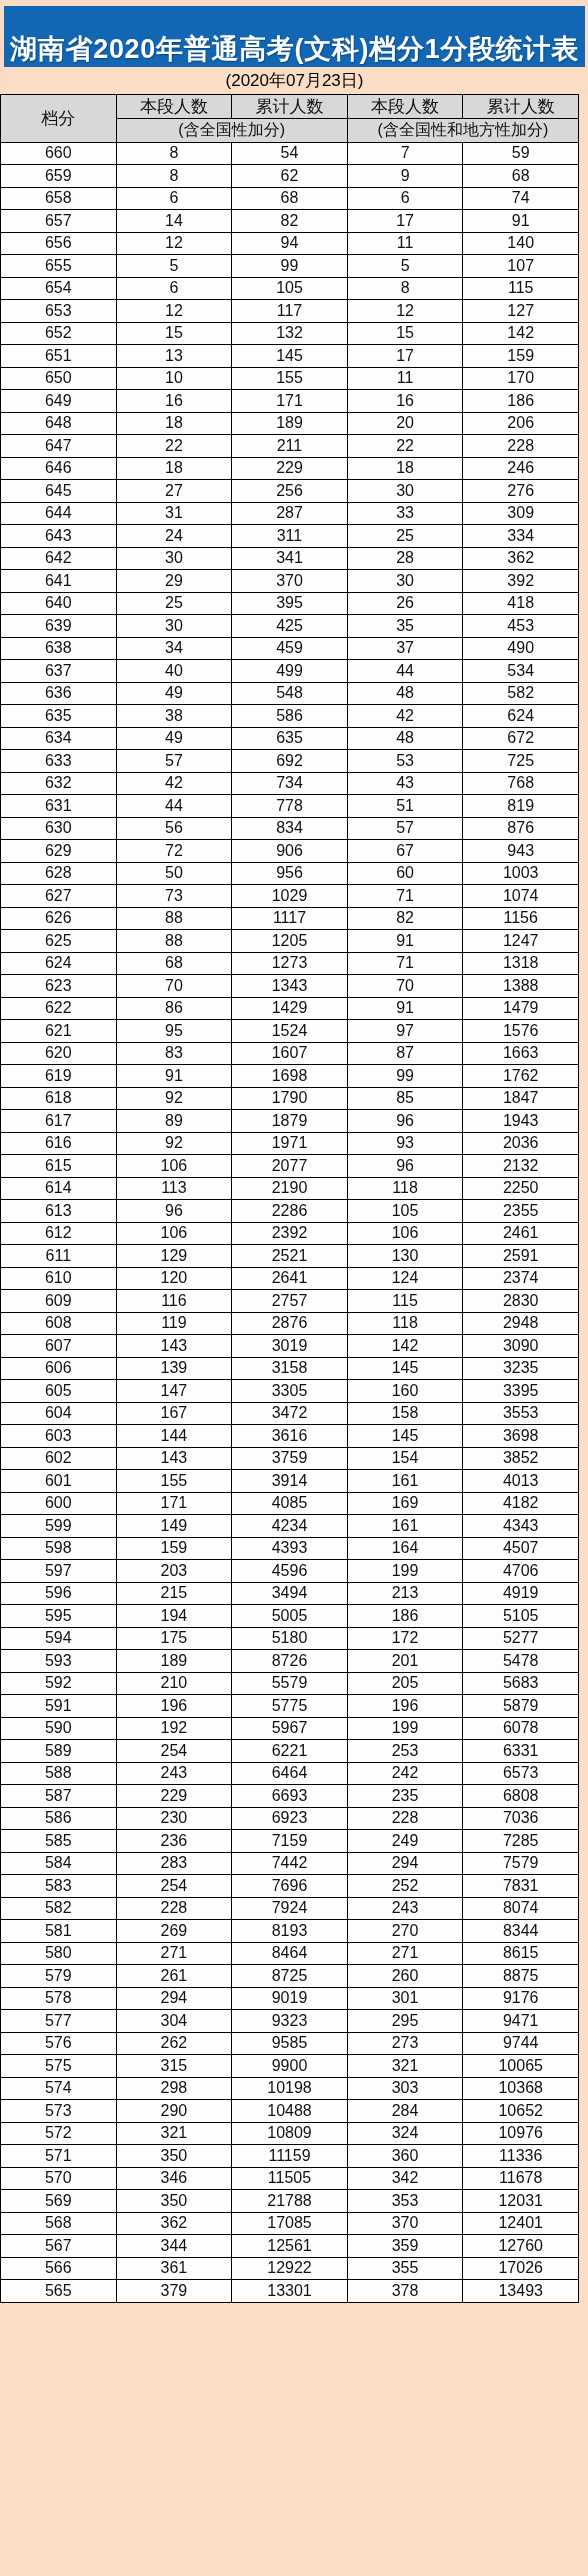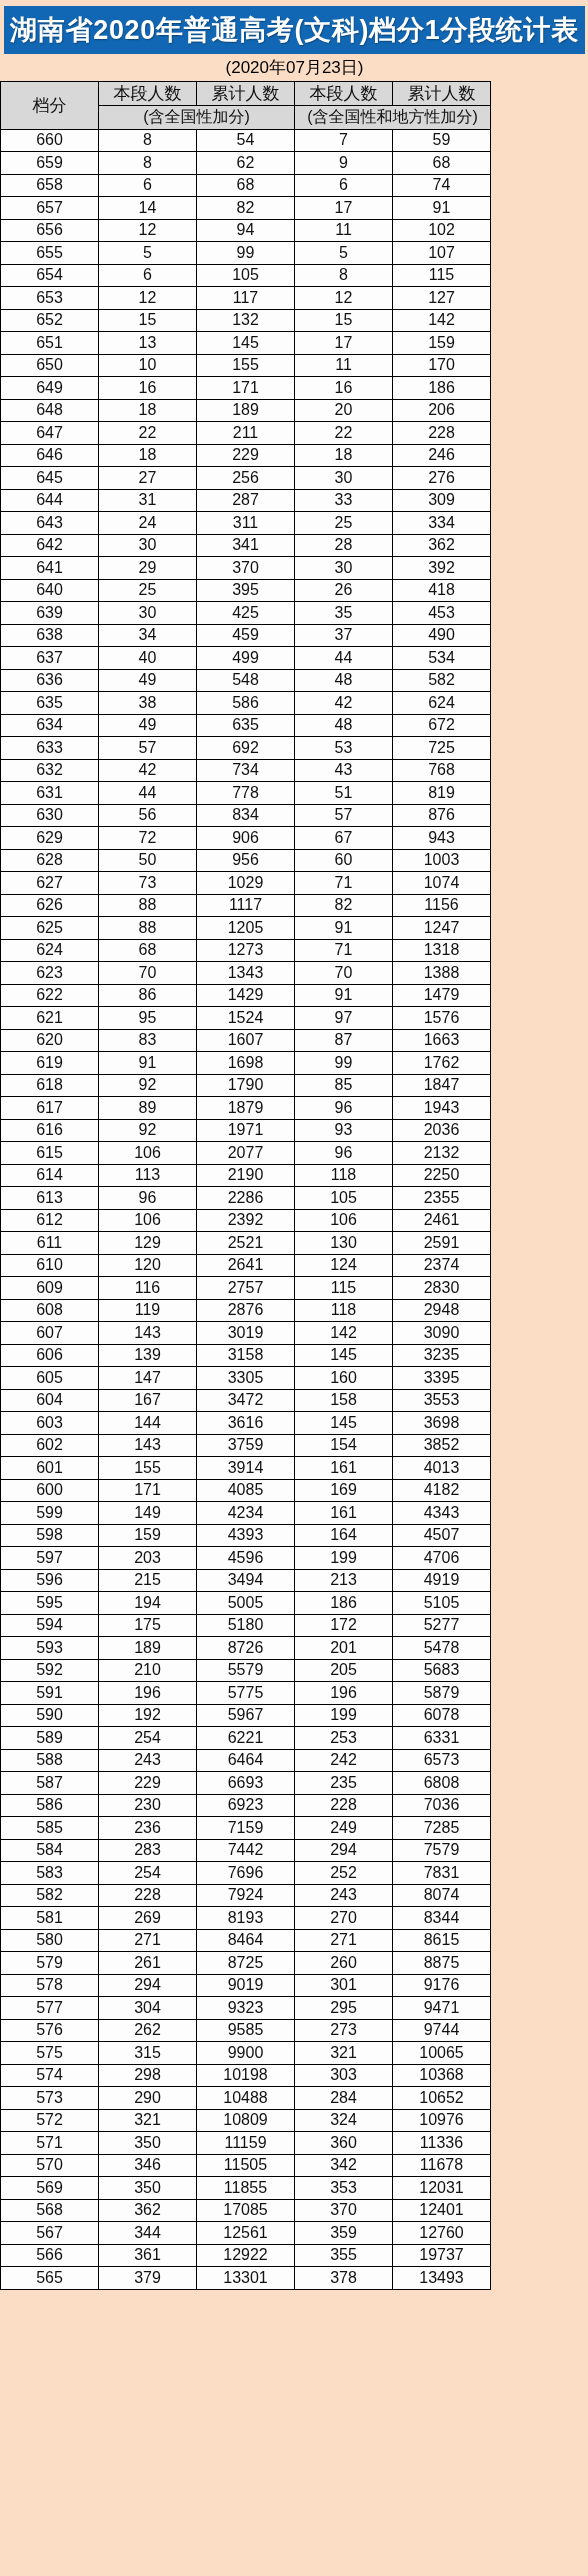--- a/index.html
+++ b/index.html
@@ -13,24 +13,24 @@
   *{box-sizing:border-box;}
   html,body{margin:0;padding:0;}
   body{
     width:589px;
     background:var(--page-bg);
     font-family:"Liberation Sans","DejaVu Sans",sans-serif;
     color:#111;
   }
   .title-bar{
     margin:5.6px 4.2px 0 4.2px;
-    height:48px;
+    height:61px;
     background:var(--title-bg);
     display:flex;
-    align-items:center;
+    align-items:flex-end;
     justify-content:center;
   }
   .title-bar h1{
     margin:0;
     font-size:27px;
     font-weight:bold;
     color:var(--title-text);
     letter-spacing:0.7px;
     white-space:nowrap;
     text-shadow:0.7px 1.4px 1.4px rgba(0,0,0,.35);
@@ -39,21 +39,21 @@
     height:27px;
     display:flex;
     align-items:center;
     justify-content:center;
     font-size:17px;
     color:#000;
     background:var(--page-bg);
     border-radius:12px;
   }
   table.score-table{
-    width:491px;
+    width:579px;
     border-collapse:collapse;
     table-layout:fixed;
     background:var(--row-bg);
   }
   table.score-table col{width:20%;}
   table.score-table th,
   table.score-table td{
     border:1.4px solid var(--border);
     text-align:center;
     vertical-align:middle;
@@ -133,21 +133,21 @@
         <td>14</td>
         <td>82</td>
         <td>17</td>
         <td>91</td>
       </tr>
       <tr>
         <td>656</td>
         <td>12</td>
         <td>94</td>
         <td>11</td>
-        <td>102</td>
+        <td>140</td>
       </tr>
       <tr>
         <td>655</td>
         <td>5</td>
         <td>99</td>
         <td>5</td>
         <td>107</td>
       </tr>
       <tr>
         <td>654</td>
@@ -740,21 +740,21 @@
       <tr>
         <td>570</td>
         <td>346</td>
         <td>11505</td>
         <td>342</td>
         <td>11678</td>
       </tr>
       <tr>
         <td>569</td>
         <td>350</td>
-        <td>11855</td>
+        <td>21788</td>
         <td>353</td>
         <td>12031</td>
       </tr>
       <tr>
         <td>568</td>
         <td>362</td>
         <td>17085</td>
         <td>370</td>
         <td>12401</td>
       </tr>
@@ -763,21 +763,21 @@
         <td>344</td>
         <td>12561</td>
         <td>359</td>
         <td>12760</td>
       </tr>
       <tr>
         <td>566</td>
         <td>361</td>
         <td>12922</td>
         <td>355</td>
-        <td>19737</td>
+        <td>17026</td>
       </tr>
       <tr>
         <td>565</td>
         <td>379</td>
         <td>13301</td>
         <td>378</td>
         <td>13493</td>
       </tr>
     </tbody>
 </table>

